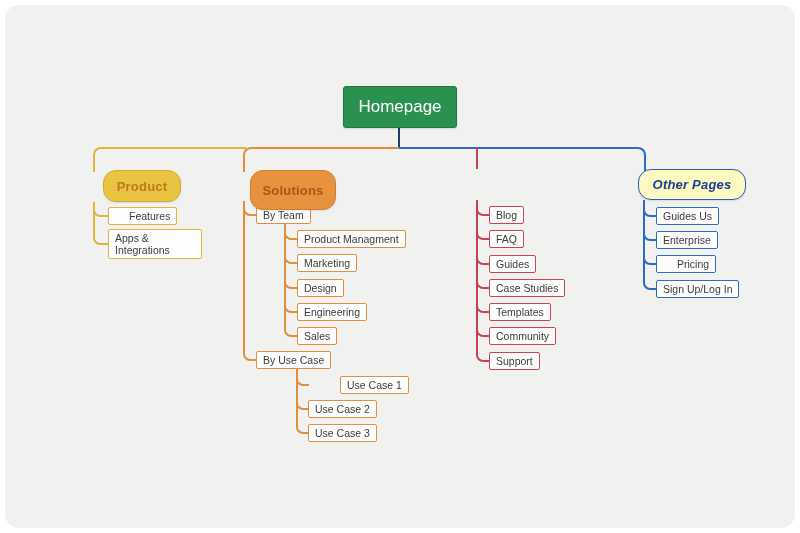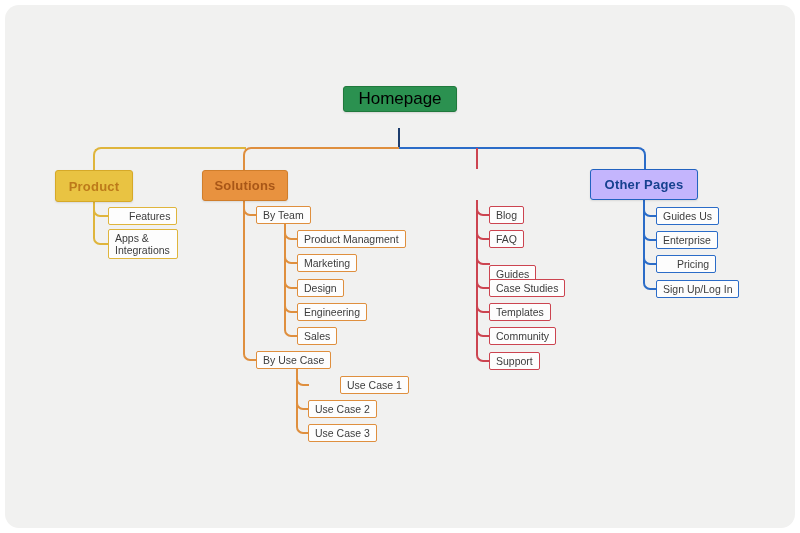--- a/index.html
+++ b/index.html
@@ -12,24 +12,25 @@
     background:#f1f1f0;border-radius:14px;
   }
   #diagram{position:absolute;left:0;top:0;width:800px;height:533px;}
   .conn{position:absolute;pointer-events:none;}
   .node{
     position:absolute;box-sizing:border-box;
     display:flex;align-items:center;justify-content:center;
     text-align:center;
   }
   .cat{
-    font-weight:bold;font-size:13px;border-radius:3px;
+    font-weight:bold;font-size:13px;border-radius:13px;
     border:1px solid transparent;
     box-shadow:0 1px 2px rgba(0,0,0,0.10);
     letter-spacing:0.2px;
+    margin-left:48px;
   }
   .root{
     font-weight:500;font-size:17px;border-radius:3px;
     border:1.5px solid transparent;
     box-shadow:0 1px 2px rgba(0,0,0,0.12);
   }
   .item{
     background:#fdfdfd;color:#3c3c3c;font-size:10.5px;line-height:12px;
     border-radius:2px;padding:2px 6px;white-space:nowrap;
     justify-content:flex-start;text-align:left;
@@ -40,26 +41,26 @@
 </head>
 <body>
 
 <div class="canvas"></div>
 <div id="diagram">
     <div class="conn" style="left: 398px; top: 128px; width: 0px; height: 20px; border-left: 2px solid rgb(29, 61, 109);"></div>
     <div class="conn" style="left: 93px; top: 147px; width: 151px; height: 23px; border-left: 2px solid rgb(223, 181, 60); border-top: 2px solid rgb(223, 181, 60); border-top-left-radius: 8px;"></div>
     <div class="conn" style="left: 243px; top: 147px; width: 155px; height: 23px; border-left: 2px solid rgb(223, 143, 62); border-top: 2px solid rgb(223, 143, 62); border-top-left-radius: 8px;"></div>
     <div class="conn" style="left: 399px; top: 147px; width: 245px; height: 22px; border-right: 2px solid rgb(43, 108, 200); border-top: 2px solid rgb(43, 108, 200); border-top-right-radius: 8px;"></div>
     <div class="conn" style="left: 476px; top: 148px; width: 0px; height: 21px; border-left: 2px solid rgb(204, 68, 80);"></div>
-    <div class="node root" style="left: 343px; top: 86px; width: 114px; height: 26px; background: rgb(43, 145, 80); border-color: rgb(32, 121, 60); color: #000000;">Homepage</div>
+    <div class="node root" style="left: 343px; top: 86px; width: 114px; height: 42px; background: rgb(43, 145, 80); border-color: rgb(32, 121, 60); color: #ffffff;">Homepage</div>
     <div class="conn" style="left: 93px; top: 202px; width: 0px; height: 36px; border-left: 2px solid rgb(223, 181, 60);"></div>
     <div class="conn" style="left: 93px; top: 205px; width: 14px; height: 10px; border-left: 2px solid rgb(223, 181, 60); border-bottom: 2px solid rgb(223, 181, 60); border-bottom-left-radius: 7px;"></div>
     <div class="node item" style="left: 108px; top: 216px; border: 1.5px solid rgb(223, 181, 60); padding-left: 20px;">Features</div>
     <div class="conn" style="left: 93px; top: 233px; width: 14px; height: 10px; border-left: 2px solid rgb(223, 181, 60); border-bottom: 2px solid rgb(223, 181, 60); border-bottom-left-radius: 7px;"></div>
-    <div class="node item wrap" style="left: 108px; top: 244px; border: 1.5px solid rgb(223, 181, 60); width: 70px;">Apps &amp; Integrations</div>
+    <div class="node item wrap" style="left: 108px; top: 244px; border: 1.5px solid rgb(223, 181, 60); width: 94px;">Apps &amp; Integrations</div>
     <div class="node cat" style="left: 55px; top: 170px; width: 78px; height: 32px; background: rgb(233, 195, 66); border-color: rgb(214, 169, 40); color: rgb(189, 122, 26);">Product</div>
     <div class="conn" style="left: 243px; top: 201px; width: 0px; height: 153px; border-left: 2px solid rgb(223, 143, 62);"></div>
     <div class="conn" style="left: 243px; top: 204px; width: 12px; height: 10px; border-left: 2px solid rgb(223, 143, 62); border-bottom: 2px solid rgb(223, 143, 62); border-bottom-left-radius: 7px;"></div>
     <div class="node item" style="left: 256px; top: 215px; border: 1.5px solid rgb(223, 143, 62);">By Team</div>
     <div class="conn" style="left: 284px; top: 223px; width: 0px; height: 107px; border-left: 2px solid rgb(223, 143, 62);"></div>
     <div class="conn" style="left: 284px; top: 228px; width: 12px; height: 10px; border-left: 2px solid rgb(223, 143, 62); border-bottom: 2px solid rgb(223, 143, 62); border-bottom-left-radius: 7px;"></div>
     <div class="node item" style="left: 297px; top: 239px; border: 1.5px solid rgb(223, 143, 62);">Product Managment</div>
     <div class="conn" style="left: 284px; top: 252px; width: 12px; height: 10px; border-left: 2px solid rgb(223, 143, 62); border-bottom: 2px solid rgb(223, 143, 62); border-bottom-left-radius: 7px;"></div>
     <div class="node item" style="left: 297px; top: 263px; border: 1.5px solid rgb(223, 143, 62);">Marketing</div>
     <div class="conn" style="left: 284px; top: 277px; width: 12px; height: 10px; border-left: 2px solid rgb(223, 143, 62); border-bottom: 2px solid rgb(223, 143, 62); border-bottom-left-radius: 7px;"></div>
@@ -70,39 +71,39 @@
     <div class="node item" style="left: 297px; top: 336px; border: 1.5px solid rgb(223, 143, 62); text-align: center;">Sales</div>
     <div class="conn" style="left: 243px; top: 349px; width: 12px; height: 10px; border-left: 2px solid rgb(223, 143, 62); border-bottom: 2px solid rgb(223, 143, 62); border-bottom-left-radius: 7px;"></div>
     <div class="node item" style="left: 256px; top: 360px; border: 1.5px solid rgb(223, 143, 62);">By Use Case</div>
     <div class="conn" style="left: 296px; top: 368px; width: 0px; height: 59px; border-left: 2px solid rgb(223, 143, 62);"></div>
     <div class="conn" style="left: 296px; top: 374px; width: 11px; height: 10px; border-left: 2px solid rgb(223, 143, 62); border-bottom: 2px solid rgb(223, 143, 62); border-bottom-left-radius: 7px;"></div>
     <div class="node item" style="left: 308px; top: 385px; border: 1.5px solid rgb(223, 143, 62); margin-left: 32px;">Use Case 1</div>
     <div class="conn" style="left: 296px; top: 398px; width: 11px; height: 10px; border-left: 2px solid rgb(223, 143, 62); border-bottom: 2px solid rgb(223, 143, 62); border-bottom-left-radius: 7px;"></div>
     <div class="node item" style="left: 308px; top: 409px; border: 1.5px solid rgb(223, 143, 62);">Use Case 2</div>
     <div class="conn" style="left: 296px; top: 422px; width: 11px; height: 10px; border-left: 2px solid rgb(223, 143, 62); border-bottom: 2px solid rgb(223, 143, 62); border-bottom-left-radius: 7px;"></div>
     <div class="node item" style="left: 308px; top: 433px; border: 1.5px solid rgb(223, 143, 62);">Use Case 3</div>
-    <div class="node cat" style="left: 202px; top: 170px; width: 86px; height: 31px; background: rgb(232, 146, 63); border-color: rgb(208, 126, 43); color: rgb(168, 86, 23);">Solutions</div>
+    <div class="node cat" style="left: 202px; top: 170px; width: 86px; height: 40px; background: rgb(232, 146, 63); border-color: rgb(208, 126, 43); color: rgb(168, 86, 23);">Solutions</div>
     <div class="conn" style="left: 476px; top: 200px; width: 0px; height: 155px; border-left: 2px solid rgb(204, 68, 80);"></div>
     <div class="conn" style="left: 476px; top: 204px; width: 12px; height: 10px; border-left: 2px solid rgb(204, 68, 80); border-bottom: 2px solid rgb(204, 68, 80); border-bottom-left-radius: 7px;"></div>
     <div class="node item" style="left: 489px; top: 215px; border: 1.5px solid rgb(204, 68, 80);">Blog</div>
     <div class="conn" style="left: 476px; top: 228px; width: 12px; height: 10px; border-left: 2px solid rgb(204, 68, 80); border-bottom: 2px solid rgb(204, 68, 80); border-bottom-left-radius: 7px;"></div>
     <div class="node item" style="left: 489px; top: 239px; border: 1.5px solid rgb(204, 68, 80);">FAQ</div>
     <div class="conn" style="left: 476px; top: 253px; width: 12px; height: 10px; border-left: 2px solid rgb(204, 68, 80); border-bottom: 2px solid rgb(204, 68, 80); border-bottom-left-radius: 7px;"></div>
-    <div class="node item" style="left: 489px; top: 264px; border: 1.5px solid rgb(204, 68, 80); margin-top: 10px;">Guides</div>
+    <div class="node item" style="left: 489px; top: 264px; border: 1.5px solid rgb(204, 68, 80);">Guides</div>
     <div class="conn" style="left: 476px; top: 277px; width: 12px; height: 10px; border-left: 2px solid rgb(204, 68, 80); border-bottom: 2px solid rgb(204, 68, 80); border-bottom-left-radius: 7px;"></div>
     <div class="node item" style="left: 489px; top: 288px; border: 1.5px solid rgb(204, 68, 80);">Case Studies</div>
     <div class="conn" style="left: 476px; top: 301px; width: 12px; height: 10px; border-left: 2px solid rgb(204, 68, 80); border-bottom: 2px solid rgb(204, 68, 80); border-bottom-left-radius: 7px;"></div>
     <div class="node item" style="left: 489px; top: 312px; border: 1.5px solid rgb(204, 68, 80);">Templates</div>
     <div class="conn" style="left: 476px; top: 325px; width: 12px; height: 10px; border-left: 2px solid rgb(204, 68, 80); border-bottom: 2px solid rgb(204, 68, 80); border-bottom-left-radius: 7px;"></div>
     <div class="node item" style="left: 489px; top: 336px; border: 1.5px solid rgb(204, 68, 80);">Community</div>
     <div class="conn" style="left: 476px; top: 350px; width: 12px; height: 10px; border-left: 2px solid rgb(204, 68, 80); border-bottom: 2px solid rgb(204, 68, 80); border-bottom-left-radius: 7px;"></div>
     <div class="node item" style="left: 489px; top: 361px; border: 1.5px solid rgb(204, 68, 80);">Support</div>
     <div class="conn" style="left: 643px; top: 200px; width: 0px; height: 83px; border-left: 2px solid rgb(43, 108, 200);"></div>
     <div class="conn" style="left: 643px; top: 205px; width: 12px; height: 10px; border-left: 2px solid rgb(43, 108, 200); border-bottom: 2px solid rgb(43, 108, 200); border-bottom-left-radius: 7px;"></div>
     <div class="node item" style="left: 656px; top: 216px; border: 1.5px solid rgb(43, 108, 200);">Guides Us</div>
     <div class="conn" style="left: 643px; top: 229px; width: 12px; height: 10px; border-left: 2px solid rgb(43, 108, 200); border-bottom: 2px solid rgb(43, 108, 200); border-bottom-left-radius: 7px;"></div>
     <div class="node item" style="left: 656px; top: 240px; border: 1.5px solid rgb(43, 108, 200);">Enterprise</div>
     <div class="conn" style="left: 643px; top: 253px; width: 12px; height: 10px; border-left: 2px solid rgb(43, 108, 200); border-bottom: 2px solid rgb(43, 108, 200); border-bottom-left-radius: 7px;"></div>
     <div class="node item" style="left: 656px; top: 264px; border: 1.5px solid rgb(43, 108, 200); padding-left: 20px;">Pricing</div>
     <div class="conn" style="left: 643px; top: 278px; width: 12px; height: 10px; border-left: 2px solid rgb(43, 108, 200); border-bottom: 2px solid rgb(43, 108, 200); border-bottom-left-radius: 7px;"></div>
     <div class="node item" style="left: 656px; top: 289px; border: 1.5px solid rgb(43, 108, 200);">Sign Up/Log In</div>
-    <div class="node cat" style="left: 590px; top: 169px; width: 108px; height: 31px; background: #c4b5fd; border-color: rgb(34, 99, 192); color: rgb(22, 65, 143);">Other Pages</div>
+    <div class="node cat" style="left: 590px; top: 169px; width: 108px; height: 31px; background: #fef9c3; border-color: rgb(34, 99, 192); color: rgb(22, 65, 143); font-style: italic;">Other Pages</div>
   </div>
 
 </body></html>

